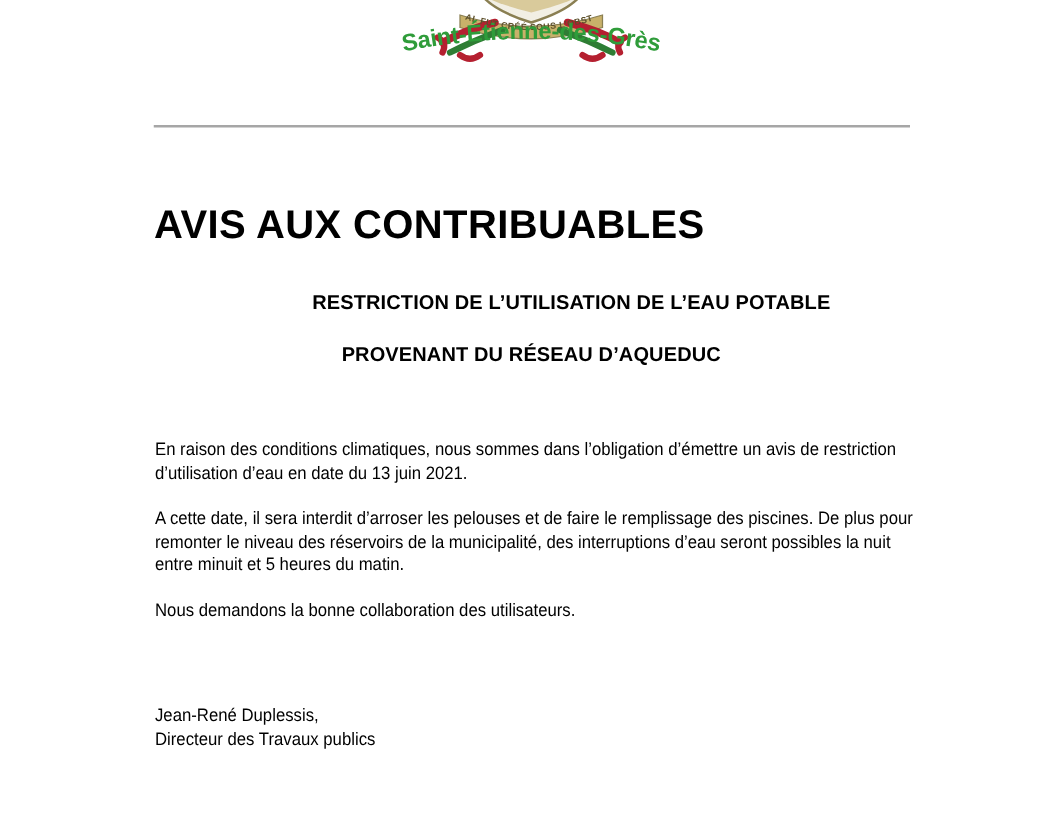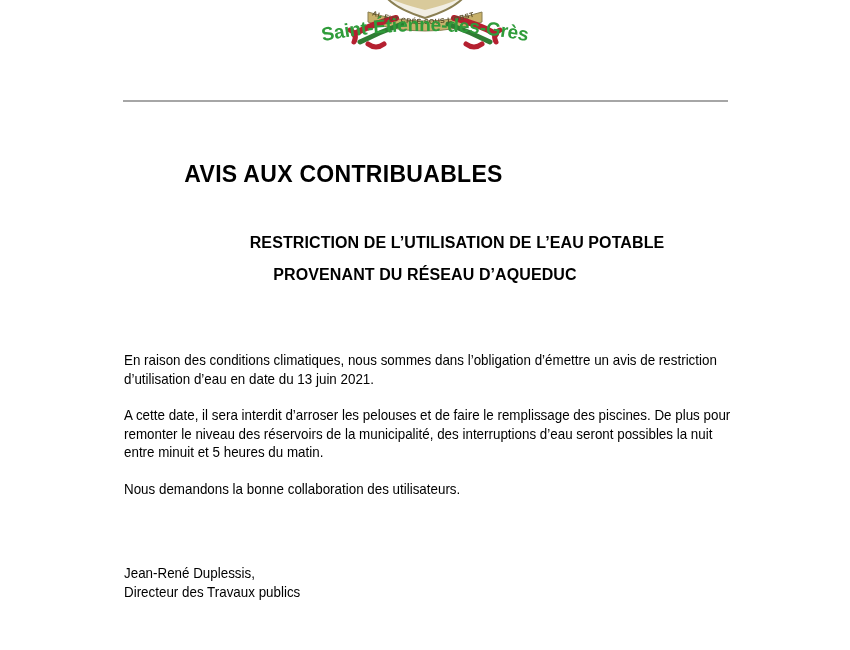--- a/index.html
+++ b/index.html
@@ -69,41 +69,41 @@
     background: #a6a6a6;
   }
 
   
   .doc-title {
     position: absolute;
     left: 0;
     top: 161px;
     width: 687px;
     text-align: center;
-    font-size: 23px;
+    font-size: 32px;
     font-weight: bold;
     letter-spacing: 0.3px;
     white-space: nowrap;
   }
   .subtitle-1 {
     position: absolute;
     left: 0;
     top: 234px;
     width: 850px;
     text-align: center;
     font-size: 16px;
     font-weight: bold;
     letter-spacing: 0.1px;
     white-space: nowrap;
     padding-left: 32px;
   }
   .subtitle-2 {
     position: absolute;
     left: 0;
-    top: 266px;
+    top: 276px;
     width: 850px;
     text-align: center;
     font-size: 16px;
     font-weight: bold;
     letter-spacing: 0.1px;
     white-space: nowrap;
   }
 
   
   .body-block {

